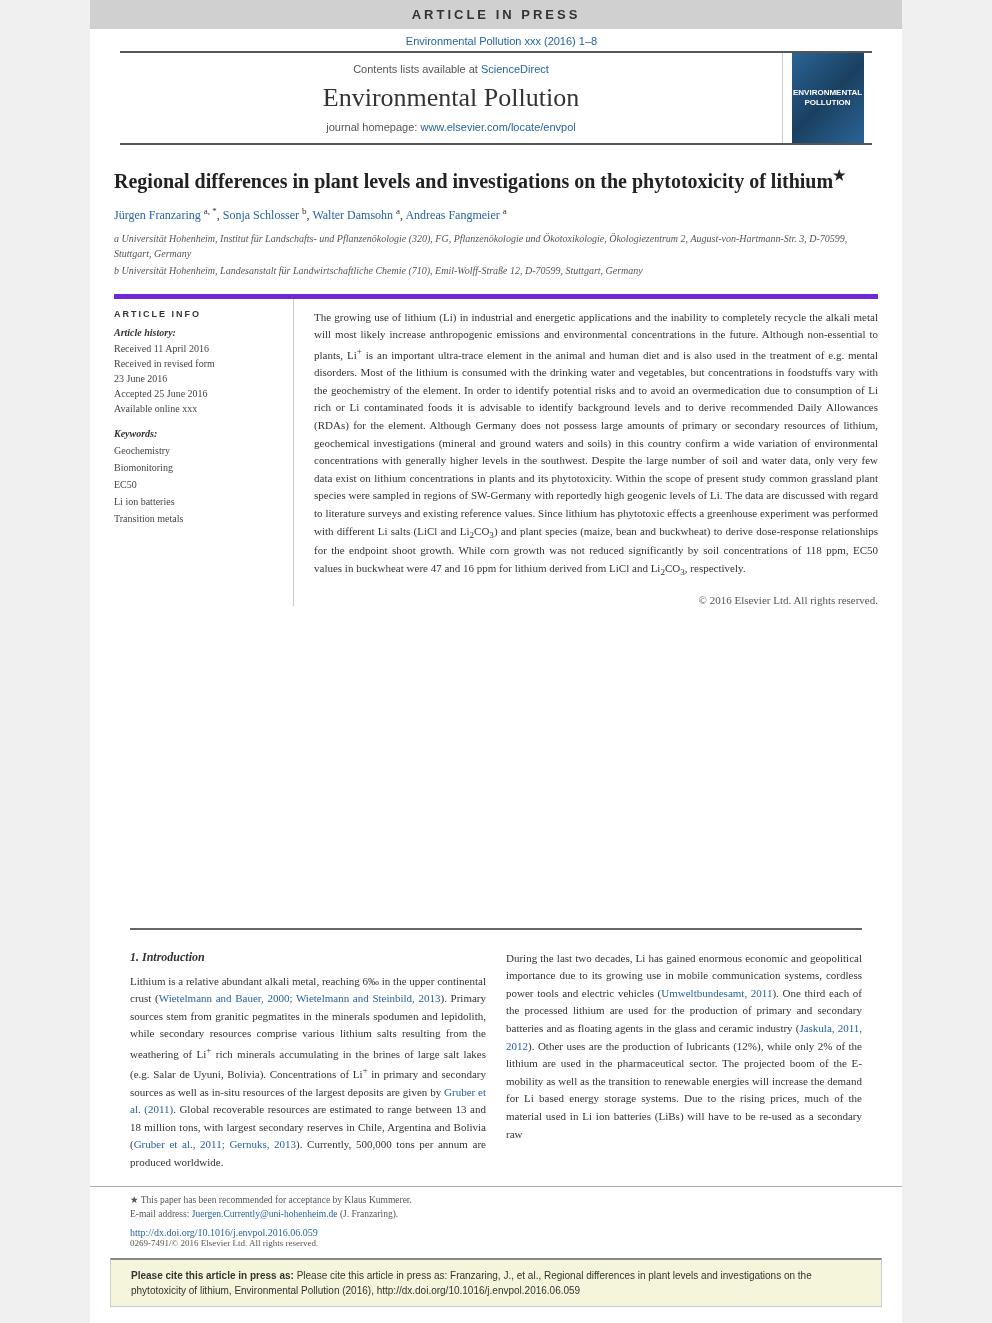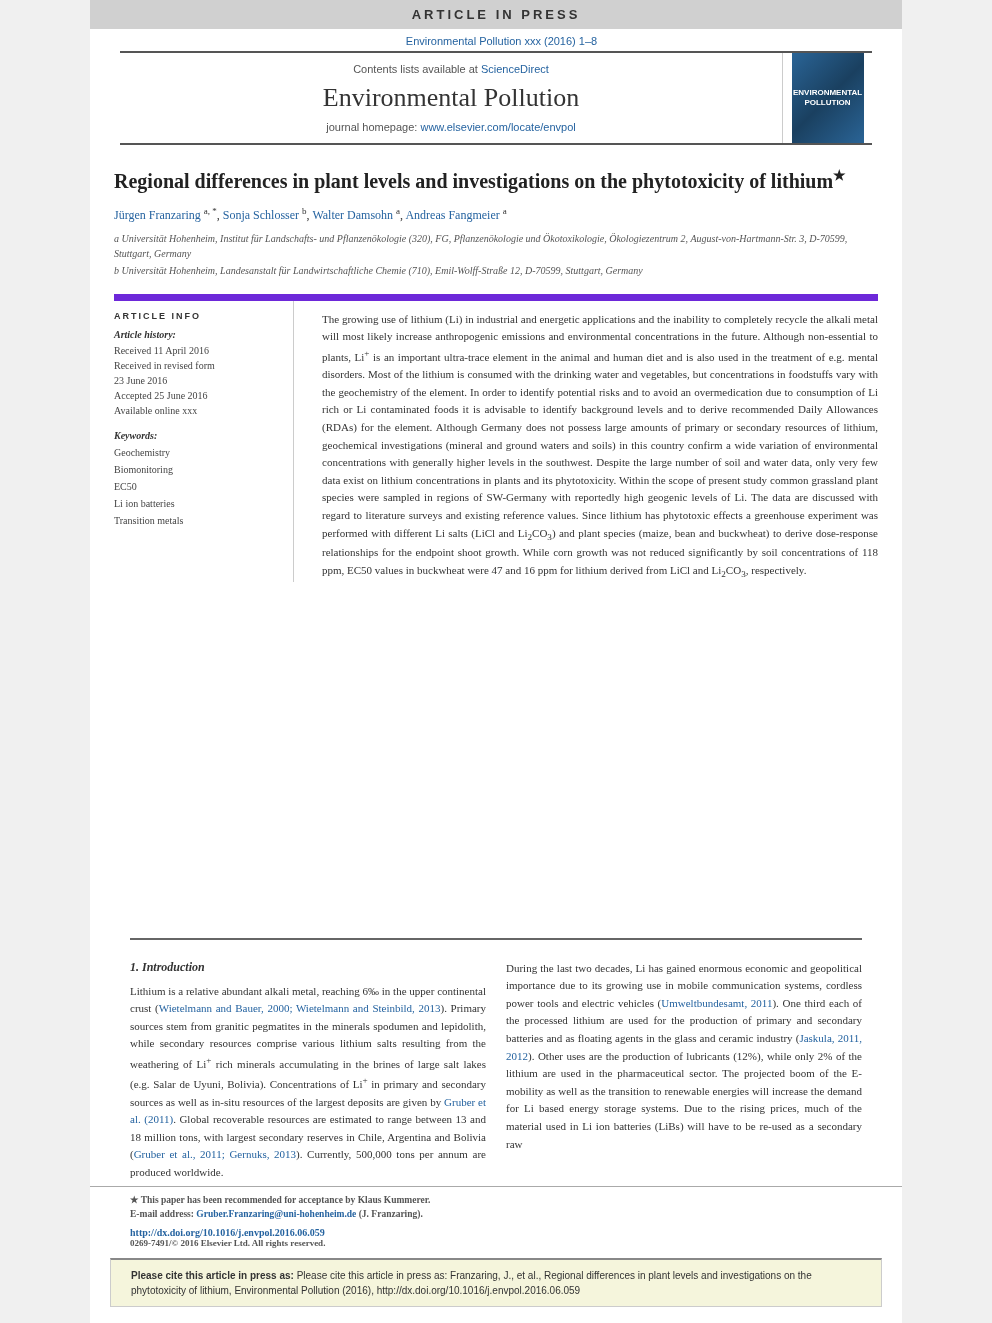--- a/index.html
+++ b/index.html
@@ -177,23 +177,23 @@
     .affiliation {
       font-size: 10px;
       color: #555;
       line-height: 1.5;
       margin-bottom: 2px;
       font-style: italic;
     }
     
     .two-col-section {
       display: flex;
-      gap: 28px;
+      gap: 20px;
       margin-top: 16px;
-      border-top: 7px solid #6d28d9;
+      border-top: 5px solid #6d28d9;
     }
     .article-info-col {
       width: 180px;
       flex-shrink: 0;
       padding-top: 10px;
       border-right: 1px solid #ccc;
       padding-right: 16px;
     }
     .abstract-col {
       flex: 1;
@@ -271,23 +271,22 @@
       text-align: justify;
     }
     .intro-text .ref-link, .intro-text a {
       color: #2563a0;
       text-decoration: none;
     }
     
     .footnote-area {
       padding: 0 40px;
       border-top: 1px solid #aaa;
-      margin-top: 4px;
+      margin-top: 14px;
       padding-top: 6px;
-      font-weight: bold;
     }
     .footnote-text {
       font-size: 9.5px;
       color: #555;
       line-height: 1.5;
     }
     .footnote-text a {
       color: #2563a0;
       text-decoration: none;
     }
@@ -385,20 +384,21 @@
         <div class="keyword-item">Biomonitoring</div>
         <div class="keyword-item">EC50</div>
         <div class="keyword-item">Li ion batteries</div>
         <div class="keyword-item">Transition metals</div>
       </div>
 
       <div class="abstract-col">
         <div class="abstract-text">
           The growing use of lithium (Li) in industrial and energetic applications and the inability to completely recycle the alkali metal will most likely increase anthropogenic emissions and environmental concentrations in the future. Although non-essential to plants, Li<sup>+</sup> is an important ultra-trace element in the animal and human diet and is also used in the treatment of e.g. mental disorders. Most of the lithium is consumed with the drinking water and vegetables, but concentrations in foodstuffs vary with the geochemistry of the element. In order to identify potential risks and to avoid an overmedication due to consumption of Li rich or Li contaminated foods it is advisable to identify background levels and to derive recommended Daily Allowances (RDAs) for the element. Although Germany does not possess large amounts of primary or secondary resources of lithium, geochemical investigations (mineral and ground waters and soils) in this country confirm a wide variation of environmental concentrations with generally higher levels in the southwest. Despite the large number of soil and water data, only very few data exist on lithium concentrations in plants and its phytotoxicity. Within the scope of present study common grassland plant species were sampled in regions of SW-Germany with reportedly high geogenic levels of Li. The data are discussed with regard to literature surveys and existing reference values. Since lithium has phytotoxic effects a greenhouse experiment was performed with different Li salts (LiCl and Li<sub>2</sub>CO<sub>3</sub>) and plant species (maize, bean and buckwheat) to derive dose-response relationships for the endpoint shoot growth. While corn growth was not reduced significantly by soil concentrations of 118 ppm, EC50 values in buckwheat were 47 and 16 ppm for lithium derived from LiCl and Li<sub>2</sub>CO<sub>3</sub>, respectively.
         </div>
+        <div class="copyright-line">© 2016 Elsevier Ltd. All rights reserved.</div>
       </div>
 
     </div>
   </div>
 
   <hr class="section-separator">
 
   <div class="intro-section">
     <div class="intro-left">
       <div class="section-heading">1.  Introduction</div>
@@ -410,21 +410,21 @@
       <div class="intro-text">
         During the last two decades, Li has gained enormous economic and geopolitical importance due to its growing use in mobile communication systems, cordless power tools and electric vehicles (<a href="#" class="ref-link">Umweltbundesamt, 2011</a>). One third each of the processed lithium are used for the production of primary and secondary batteries and as floating agents in the glass and ceramic industry (<a href="#" class="ref-link">Jaskula, 2011, 2012</a>). Other uses are the production of lubricants (12%), while only 2% of the lithium are used in the pharmaceutical sector. The projected boom of the E-mobility as well as the transition to renewable energies will increase the demand for Li based energy storage systems. Due to the rising prices, much of the material used in Li ion batteries (LiBs) will have to be re-used as a secondary raw
       </div>
     </div>
   </div>
 
   <div class="footnote-area">
     <div class="footnote-text">★ This paper has been recommended for acceptance by Klaus Kummerer.</div>
     <div class="footnote-text">
       <span>E-mail address:</span>
-      <a href="#">Gruber.Franzaring@uni-hohenheim.de</a>
+      <a href="#">Juergen.Currently@uni-hohenheim.de</a>
       <span>(J. Franzaring).</span>
     </div>
     <div class="doi-line" style="cursor:pointer;">http://dx.doi.org/10.1016/j.envpol.2016.06.059</div>
     <div class="rights-line">0269-7491/© 2016 Elsevier Ltd. All rights reserved.</div>
   </div>
 
   <div class="citation-bar">
     <span class="cite-label">Please cite this article in press as: </span>
     <span>Please cite this article in press as: Franzaring, J., et al., Regional differences in plant levels and investigations on the phytotoxicity of lithium,</span>
     <span>Environmental Pollution (2016), http://dx.doi.org/10.1016/j.envpol.2016.06.059</span>

